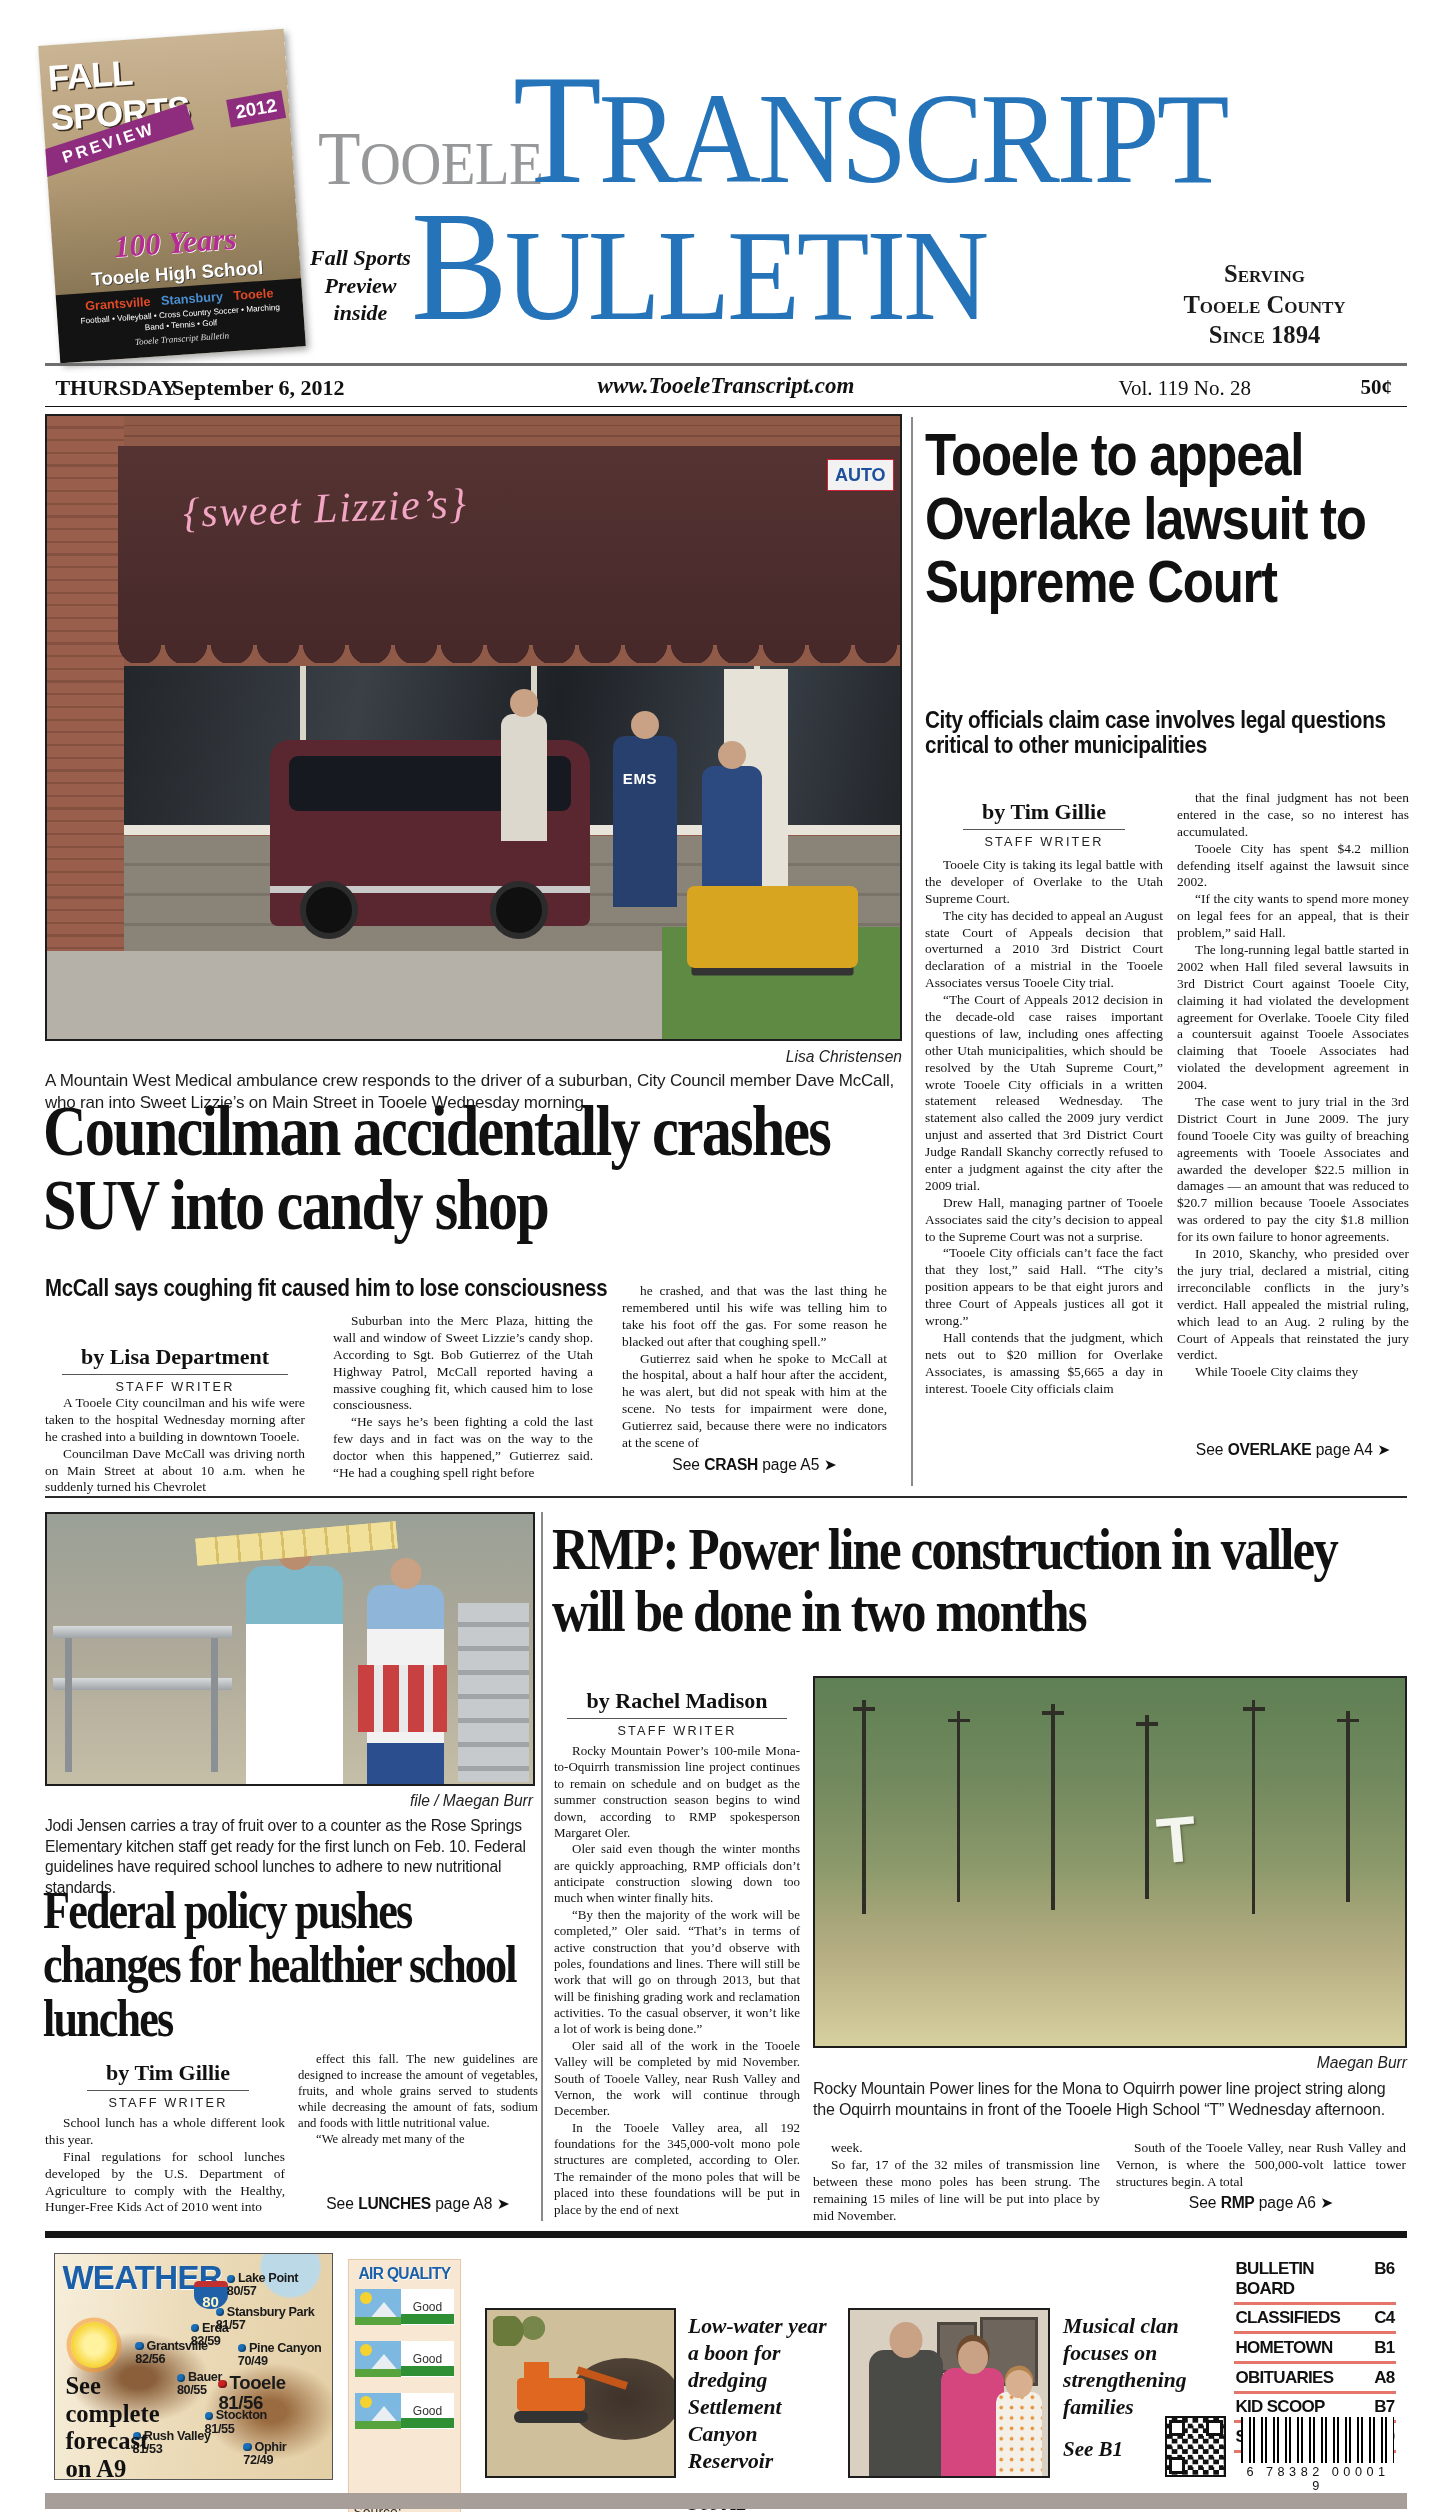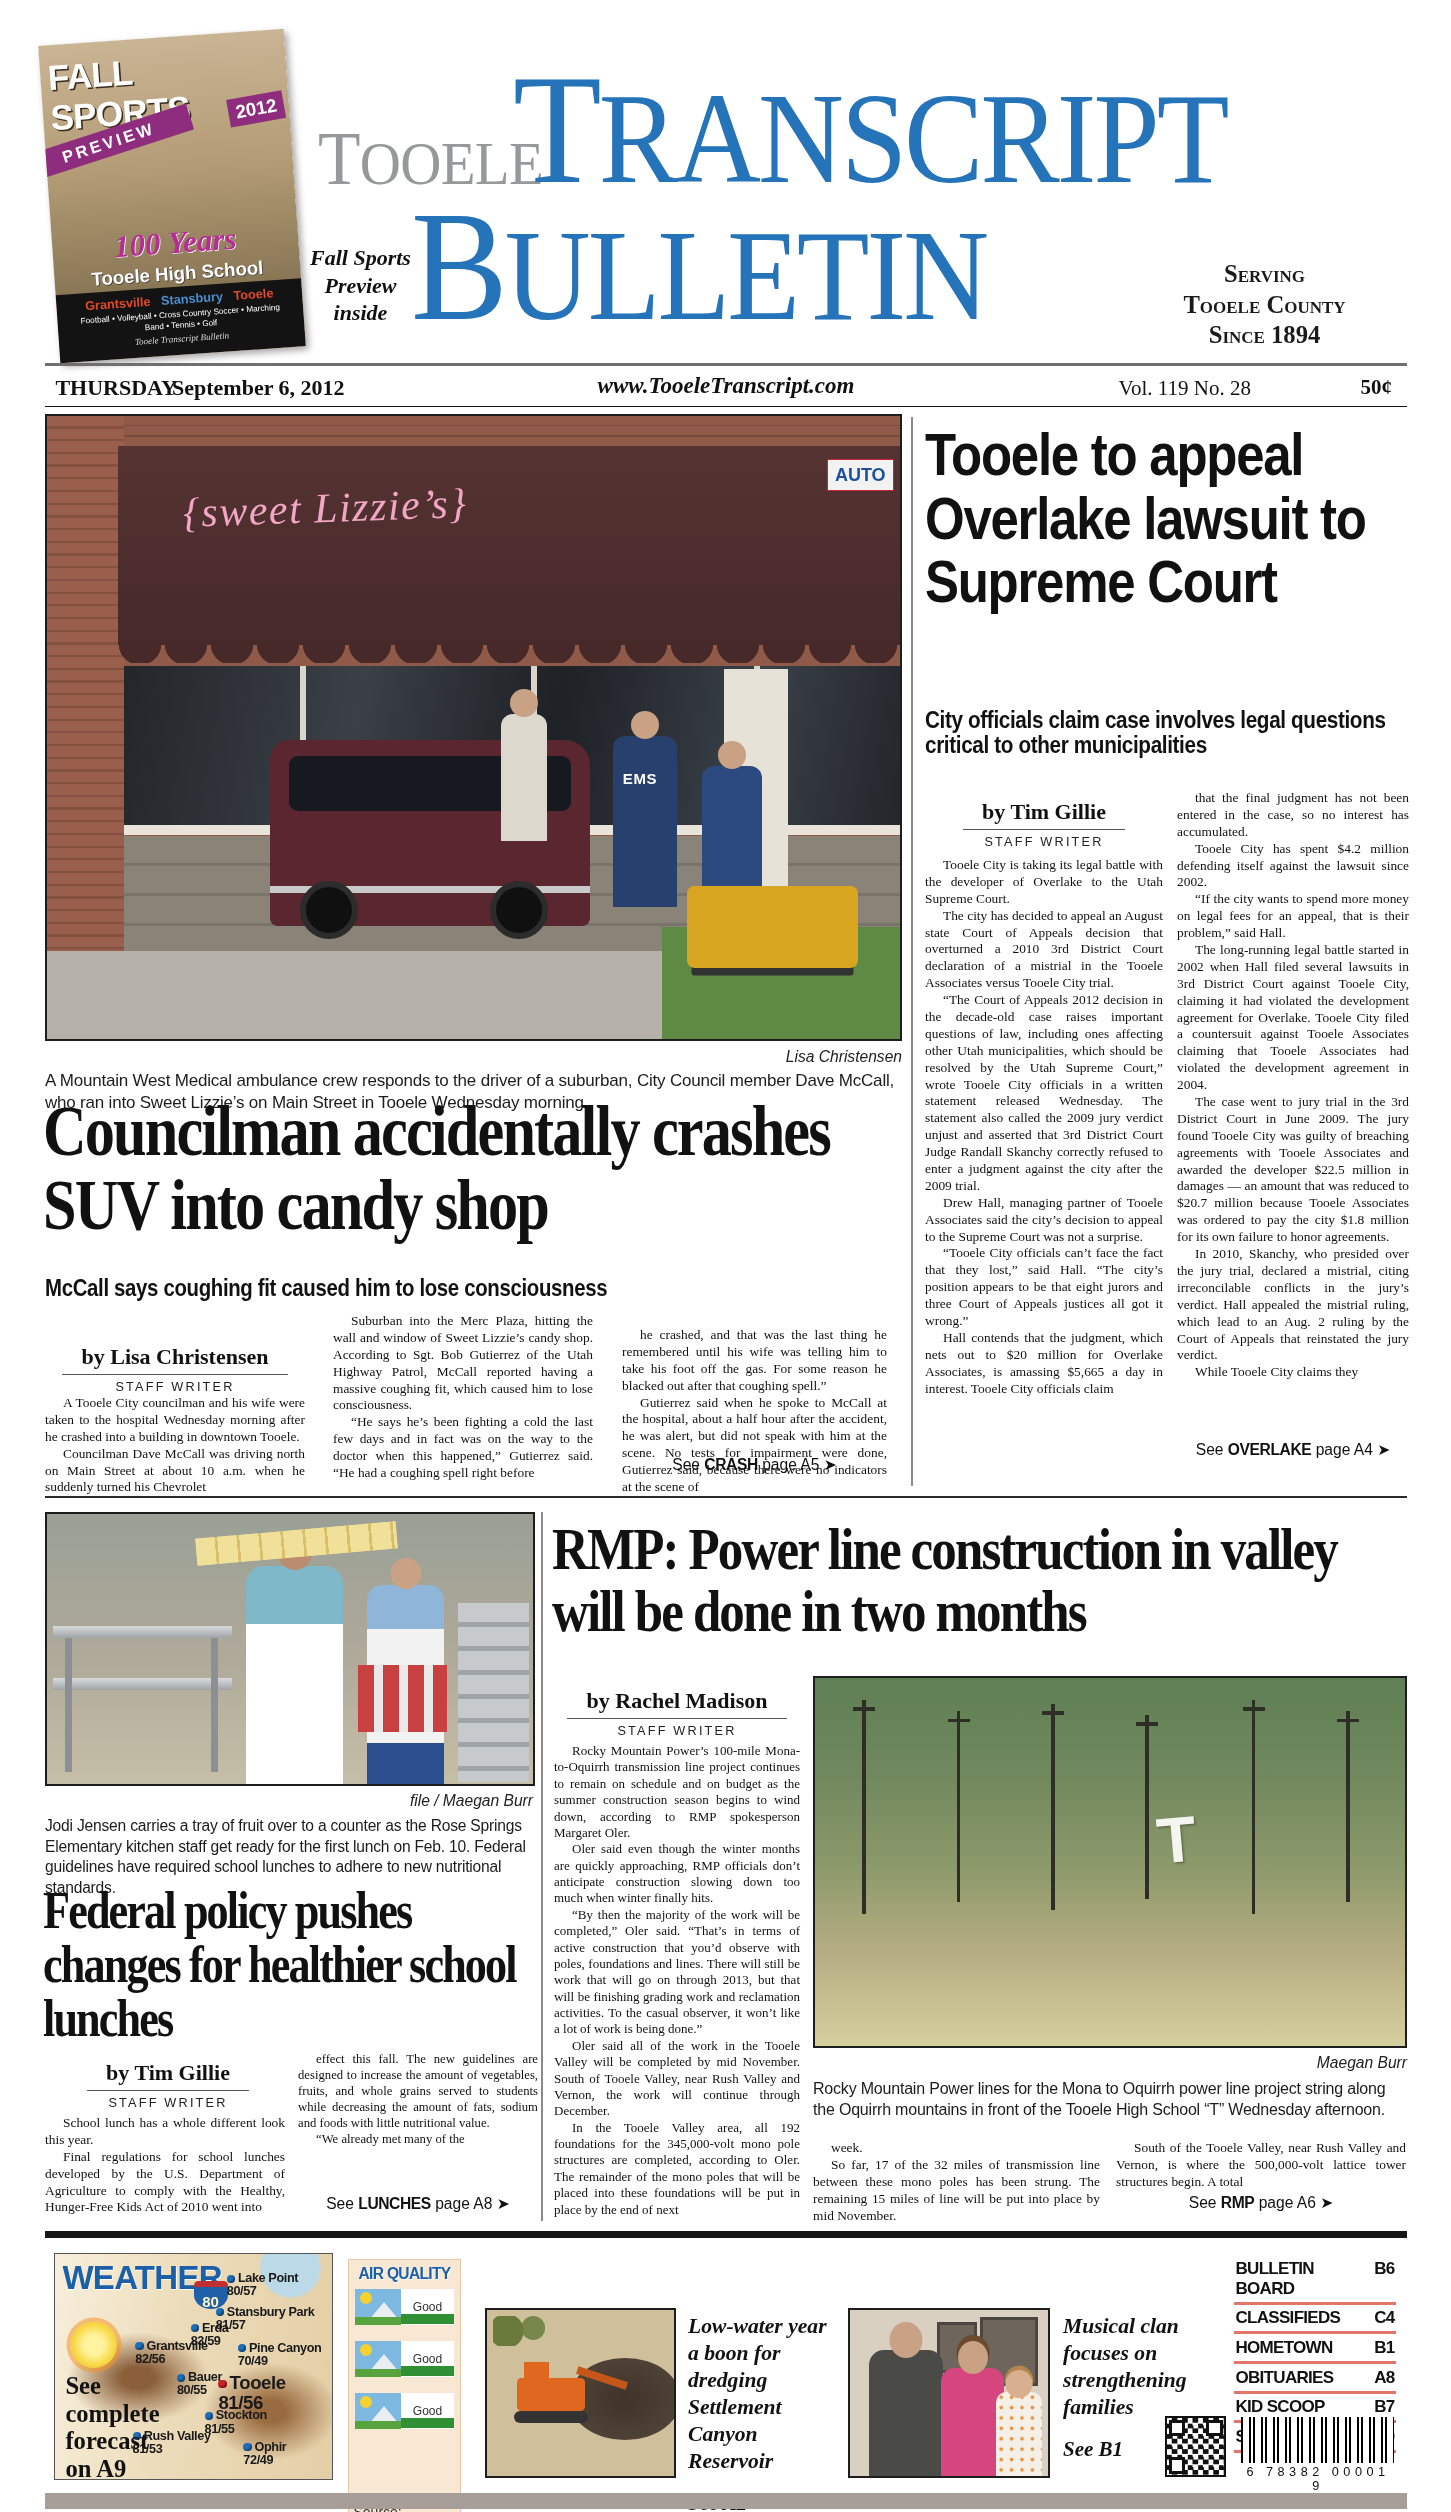--- a/index.html
+++ b/index.html
@@ -127,21 +127,21 @@
   #ov-col1{left:925px;top:857px;width:238px;}
   #ov-col2{left:1177px;top:790px;width:232px;}
   #ov-jump{left:1177px;top:1441px;width:232px;}
 
   
   #cr-head{left:43px;top:1095px;width:1012px;font-size:71px;}
   #cr-sub{left:45px;top:1275px;width:707px;font-size:24px;}
   #cr-byline{left:45px;top:1332px;width:260px;}
   #cr-col1{left:45px;top:1395px;width:260px;}
   #cr-col2{left:333px;top:1313px;width:260px;}
-  #cr-col3{left:622px;top:1283px;width:265px;margin-top:44px;}
+  #cr-col3{left:622px;top:1283px;width:265px;}
   #cr-jump{left:622px;top:1456px;width:265px;}
 
   #hrule-mid{left:45px;top:1496px;width:1362px;height:1.5px;}
   #vrule-mid{left:541px;top:1512px;height:709px;}
 
   
   #lu-photo{left:45px;top:1512px;width:490px;height:274px;
     background:linear-gradient(#9aa096 0%,#b0aa9a 55%,#c5bfa8 100%);}
   #lu-photo .table{position:absolute;background:linear-gradient(#d8dbdd,#9fa4a8);}
   #lu-photo .leg{position:absolute;width:7.4px;background:#8b9094;}
@@ -382,21 +382,21 @@
       <p>In 2010, Skanchy, who presided over the jury trial, declared a mistrial, citing irreconcilable conflicts in the jury’s verdict. Hall appealed the mistrial ruling, which lead to an Aug. 2 ruling by the Court of Appeals that reinstated the jury verdict.</p>
       <p>While Tooele City claims they</p>
     </div>
   <div class="abs jump" id="ov-jump">
     <span>See</span> <b>OVERLAKE</b> <span>page A4 ➤</span>
   </div>
 
   <div class="abs headline" id="cr-head">Councilman accidentally crashes SUV into candy shop</div>
   <div class="abs subhead" id="cr-sub">McCall says coughing fit caused him to lose consciousness</div>
   <div class="abs byline" id="cr-byline">
-    <div class="name">by Lisa Christensen</div>
+    <div class="name">by Lisa Department</div>
     <div class="role">STAFF WRITER</div>
   </div>
   <div class="abs bodycol" id="cr-col1">
       <p>A Tooele City councilman and his wife were taken to the hospital Wednesday morning after he crashed into a building in downtown Tooele.</p>
       <p>Councilman Dave McCall was driving north on Main Street at about 10 a.m. when he suddenly turned his Chevrolet</p>
     </div>
   <div class="abs bodycol" id="cr-col2">
       <p>Suburban into the Merc Plaza, hitting the wall and window of Sweet Lizzie’s candy shop. According to Sgt. Bob Gutierrez of the Utah Highway Patrol, McCall reported having a massive coughing fit, which caused him to lose consciousness.</p>
       <p>“He says he’s been fighting a cold the last few days and in fact was on the way to the doctor when this happened,” Gutierrez said. “He had a coughing spell right before</p>
     </div>

